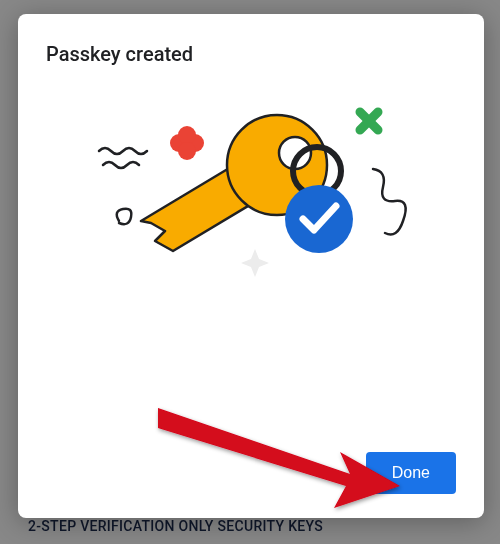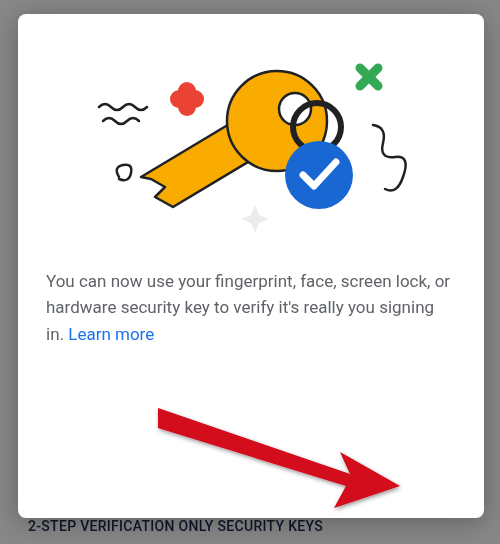--- a/index.html
+++ b/index.html
@@ -86,20 +86,21 @@
 }
 </style>
 </head>
 <body>
 
 <div class="backdrop">
   <div class="backdrop-text">2-STEP VERIFICATION ONLY SECURITY KEYS</div>
 </div>
 
 <div class="dialog">
+  <div class="dialog-title">Passkey created</div>
 
   <div class="illustration">
     <svg width="340" height="190" viewBox="0 0 340 190">
 
       <path d="M 18 60 q 6 -6 12 0 q 6 6 12 0 q 6 -6 12 0 q 6 6 12 0" stroke="#202124" stroke-width="2.5" fill="none" stroke-linecap="round"></path>
       <path d="M 22 74 q 6 -6 12 0 q 6 6 12 0 q 6 -6 12 0" stroke="#202124" stroke-width="2.5" fill="none" stroke-linecap="round"></path>
 
       <path d="M 38 130 q -6 -10 4 -12 q 10 -2 8 8 q -2 10 -12 6" stroke="#202124" stroke-width="2.5" fill="none" stroke-linecap="round"></path>
 
       <g transform="translate(106,52)">
@@ -129,24 +130,24 @@
         <circle cx="236" cy="80" r="24" fill="none" stroke="#202124" stroke-width="6"></circle>
       </g>
 
       <g>
         <circle cx="238" cy="128" r="34" fill="#1967d2"></circle>
         <path d="M 222 128 l 11 11 l 22 -24" stroke="#fff" stroke-width="7" fill="none" stroke-linecap="round" stroke-linejoin="round"></path>
       </g>
     </svg>
   </div>
 
-  <div class="body-text">
-    <span>You can now use your fingerprint, face, screen lock, or hardware security key to verify it's really you signing in. </span><a class="learn-link">Learn more</a>
+
+  <div class="actions">
+    <button class="done-btn">Done</button>
   </div>
-
 </div>
 
 <svg class="arrow" width="260" height="120">
   <defs>
     <filter id="ds" x="-20%" y="-20%" width="140%" height="140%">
       <feDropShadow dx="1" dy="2" stdDeviation="2" flood-color="rgba(0,0,0,0.4)"></feDropShadow>
     </filter>
   </defs>
   <path d="M 8 8 L 200 74 L 190 52 L 250 86 L 184 108 L 196 86 L 8 28 Z" fill="#d4071a" filter="url(#ds)"></path>
 </svg>

